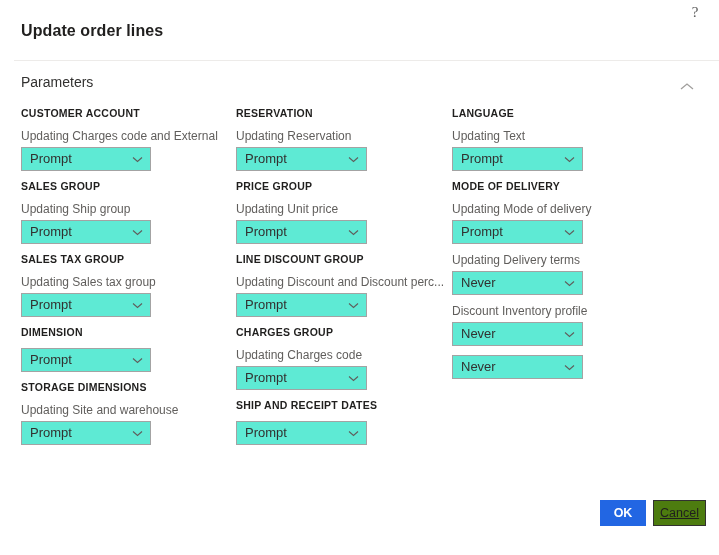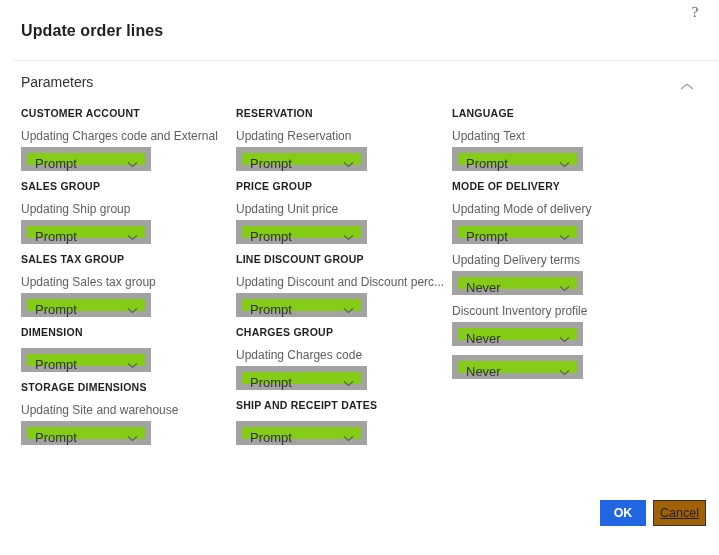--- a/index.html
+++ b/index.html
@@ -112,22 +112,22 @@
     white-space: nowrap;
     overflow: hidden;
     text-overflow: ellipsis;
   }
   .group { margin-bottom: 8px; }
 
   
   .combo {
     position: relative;
     height: 24px;
-    border: 6px solid #a3a3a3;
-    background: #84cc16;
+    border: 1px solid #a3a3a3;
+    background: #5eead4;
     box-sizing: border-box;
     cursor: pointer;
   }
   .combo .value {
     position: absolute;
     left: 8px;
     top: 0;
     right: 26px;
     line-height: 22px;
     font-size: 13px;
@@ -173,21 +173,21 @@
     right: 73px;
     width: 46px;
     background: #2266e3;
     border: 1px solid #2266e3;
     color: #ffffff;
     font-weight: 700;
   }
   .btn-cancel {
     right: 13px;
     width: 53px;
-    background: #a16207;
+    background: #4d7c0f;
     border: 1px solid #323130;
     color: #201f1e;
     font-weight: 400;
     text-decoration: underline;
   }
 </style>
 </head>
 <body>
 
 <div class="dialog-header">

